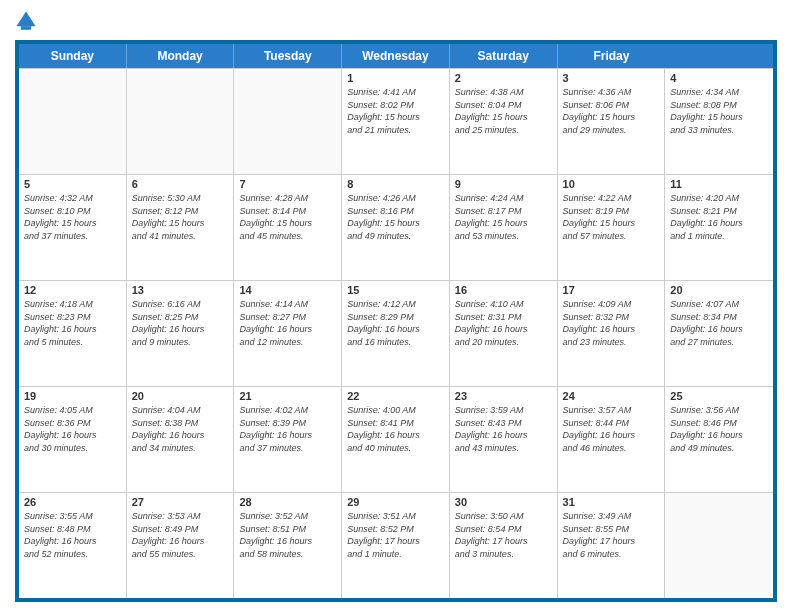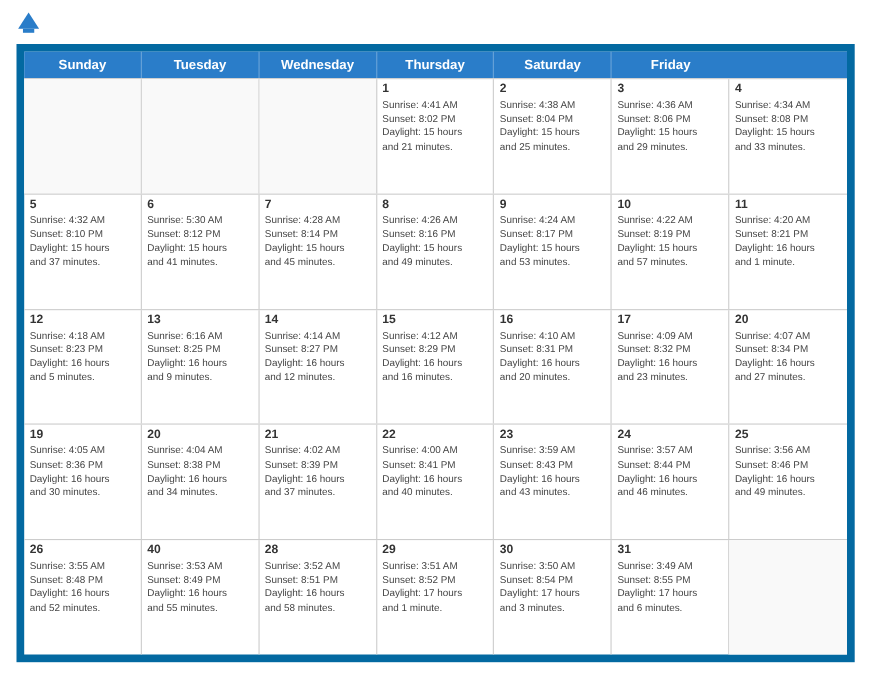--- a/index.html
+++ b/index.html
@@ -43,21 +43,21 @@
       color: #333;
     }
     .location {
       font-size: 14px;
       color: #555;
     }
     .calendar {
       flex: 1;
       display: flex;
       flex-direction: column;
-      border: 7px solid #0369a1;
+      border: 4px solid #0369a1;
     }
     .cal-header {
       display: grid;
       grid-template-columns: repeat(7, 1fr);
       background: #2a7dc9;
     }
     .cal-header-cell {
       color: #fff;
       font-size: 12px;
       font-weight: bold;
@@ -90,20 +90,21 @@
     .day-number {
       font-size: 11px;
       font-weight: bold;
       color: #333;
       margin-bottom: 2px;
     }
     .day-info {
       font-size: 9px;
       color: #444;
       line-height: 1.4;
+      font-style: italic;
     }
   </style>
 </head>
 <body>
 
 <div class="page">
   <div class="header">
     <div class="logo">
       <svg class="logo-icon" viewBox="0 0 30 30">
         <polygon points="15,2 28,22 2,22" fill="#2a7dc9"></polygon>
@@ -116,23 +117,23 @@
     </div>
     <div class="title-block">
       <div class="month-year"></div>
       <div class="location"></div>
     </div>
   </div>
 
   <div class="calendar">
     <div class="cal-header">
     <div class="cal-header-cell">Sunday</div>
+        <div class="cal-header-cell">Monday</div>
         <div class="cal-header-cell">Tuesday</div>
         <div class="cal-header-cell">Wednesday</div>
-        <div class="cal-header-cell">Thursday</div>
         <div class="cal-header-cell">Saturday</div>
         <div class="cal-header-cell">Friday</div>
       </div>
     <div class="cal-body">
     <div class="cal-row">
           <div class="cal-cell empty"></div>
           <div class="cal-cell empty"></div>
           <div class="cal-cell empty"></div>
           <div class="cal-cell">
             <div class="day-number">1</div>
@@ -318,21 +319,21 @@
         </div>
         <div class="cal-row">
           <div class="cal-cell">
             <div class="day-number">26</div>
             <div class="day-info" style="white-space: pre-line;">Sunrise: 3:55 AM
 Sunset: 8:48 PM
 Daylight: 16 hours
 and 52 minutes.</div>
           </div>
           <div class="cal-cell">
-            <div class="day-number">40</div>
+            <div class="day-number">27</div>
             <div class="day-info" style="white-space: pre-line;">Sunrise: 3:53 AM
 Sunset: 8:49 PM
 Daylight: 16 hours
 and 55 minutes.</div>
           </div>
           <div class="cal-cell">
             <div class="day-number">28</div>
             <div class="day-info" style="white-space: pre-line;">Sunrise: 3:52 AM
 Sunset: 8:51 PM
 Daylight: 16 hours

